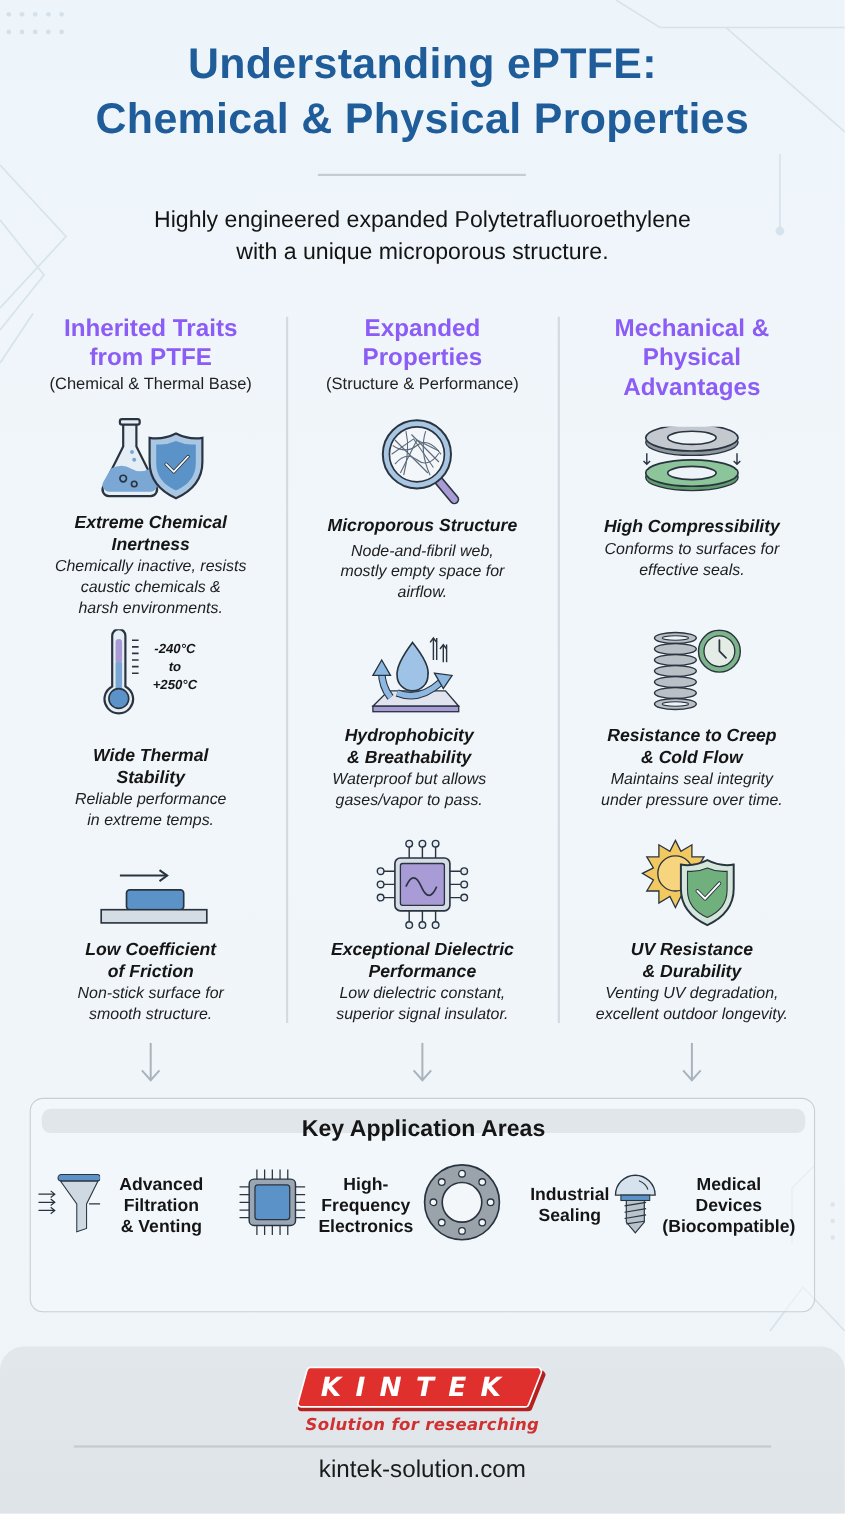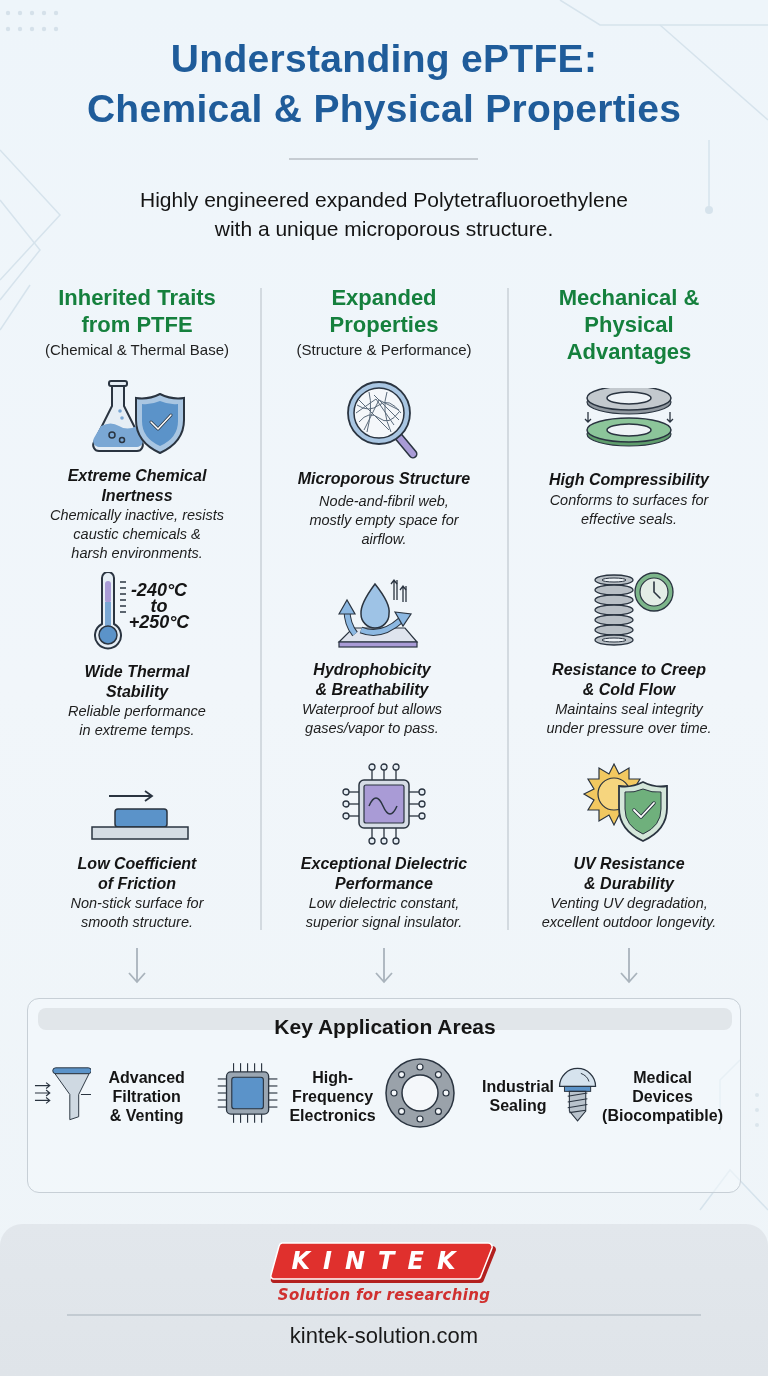--- a/index.html
+++ b/index.html
@@ -23,21 +23,21 @@
   }
   .subtitle {
     position: absolute; left: 0; right: 0; top: 185px;
     text-align: center; font-size: 21px; line-height: 29px; color: #141414;
   }
   .col-divider { position: absolute; top: 288px; width: 2px; height: 642px; background: #d3dae0; }
   .col {
     position: absolute; top: 284px; width: 256px;
     display: flex; flex-direction: column; align-items: center; text-align: center;
   }
-  .col-head { font-weight: 700; font-size: 22px; line-height: 27px; color: #15803d; }
+  .col-head { font-weight: 700; font-size: 22px; line-height: 27px; color: #8b5cf6; }
   .col-sub { font-size: 15px; line-height: 20px; color: #222; margin-top: 2px; }
   .item { position: absolute; left: 0; width: 256px; display: flex; flex-direction: column; align-items: center; text-align: center; font-style: italic; }
   .item svg { display: block; }
   .item-title { font-weight: 700; font-size: 16px; line-height: 20px; color: #151515; }
   .item-desc { font-size: 14.5px; line-height: 19px; color: #1e1e1e; }
   .down-arrow { position: absolute; top: 948px; }
   .apps {
     position: absolute; left: 27px; top: 998px; width: 714px; height: 195px;
     border: 1.5px solid #c7cfd6; border-radius: 12px; background: rgba(244,248,251,0.6);
   }
@@ -156,27 +156,27 @@
       <circle cx="26" cy="63" r="9" fill="#5b93c9" stroke="#2a3440" stroke-width="1.5"></circle>
       <g stroke="#2a3440" stroke-width="1.5">
         <line x1="38" y1="10" x2="44" y2="10"></line>
           <line x1="38" y1="16" x2="44" y2="16"></line>
           <line x1="38" y1="22" x2="44" y2="22"></line>
         <line x1="38" y1="28" x2="44" y2="28"></line>
           <line x1="38" y1="34" x2="44" y2="34"></line>
           <line x1="38" y1="40" x2="44" y2="40"></line>
       </g>
     </svg>
-    <div style="position:absolute; left:44px; top:10px; width:66px; text-align:center; font-weight:700; font-size:18px; line-height:16px; color:#151515">
+    <div style="position:absolute; left:44px; top:10px; width:66px; text-align:center; font-weight:700; font-size:12px; line-height:16px; color:#151515">
       <div>-240°C</div>
       <div>to</div>
       <div>+250°C</div>
     </div>
   </div>
-  <div class="item-title" style="margin-top:8px">
+  <div class="item-title" style="margin-top:24px">
     <div>Wide Thermal</div>
     <div>Stability</div>
   </div>
   <div class="item-desc">
     <div>Reliable performance</div>
     <div>in extreme temps.</div>
   </div>
 </div>
 
 <div class="item" style="left:9px; top:790px">

